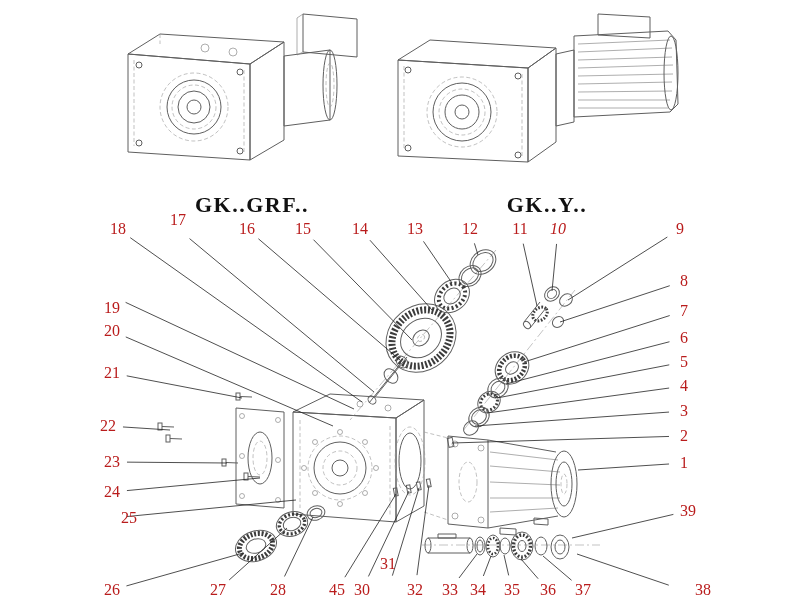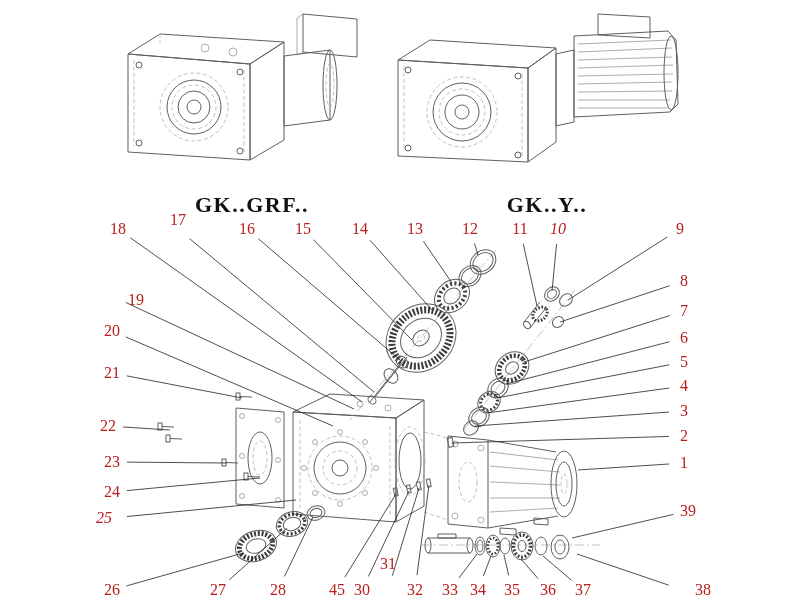--- a/index.html
+++ b/index.html
@@ -280,27 +280,27 @@
       <span class="callout" style="left: 680px; top: 229px;">9</span>
       <span class="callout" style="left: 684px; top: 281px;">8</span>
       <span class="callout" style="left: 684px; top: 311px;">7</span>
       <span class="callout" style="left: 684px; top: 338px;">6</span>
       <span class="callout" style="left: 684px; top: 362px;">5</span>
       <span class="callout" style="left: 684px; top: 386px;">4</span>
       <span class="callout" style="left: 684px; top: 411px;">3</span>
       <span class="callout" style="left: 684px; top: 436px;">2</span>
       <span class="callout" style="left: 684px; top: 463px;">1</span>
       <span class="callout" style="left: 688px; top: 511px;">39</span>
-      <span class="callout" style="left: 112px; top: 300px; margin-left: 24px;">19</span>
+      <span class="callout" style="left: 112px; top: 308px;">19</span>
       <span class="callout" style="left: 112px; top: 331px;">20</span>
       <span class="callout" style="left: 112px; top: 373px;">21</span>
       <span class="callout" style="left: 108px; top: 426px;">22</span>
       <span class="callout" style="left: 112px; top: 462px;">23</span>
       <span class="callout" style="left: 112px; top: 492px;">24</span>
-      <span class="callout" style="left: 104px; top: 518px; font-style: italic;">25</span>
+      <span class="callout" style="left: 129px; top: 518px;">25</span>
       <span class="callout" style="left: 112px; top: 590px;">26</span>
       <span class="callout" style="left: 218px; top: 590px;">27</span>
       <span class="callout" style="left: 278px; top: 590px;">28</span>
       <span class="callout" style="left: 337px; top: 590px;">45</span>
       <span class="callout" style="left: 362px; top: 590px;">30</span>
       <span class="callout" style="left: 388px; top: 564px;">31</span>
       <span class="callout" style="left: 415px; top: 590px;">32</span>
       <span class="callout" style="left: 450px; top: 590px;">33</span>
       <span class="callout" style="left: 478px; top: 590px;">34</span>
       <span class="callout" style="left: 512px; top: 590px;">35</span>

